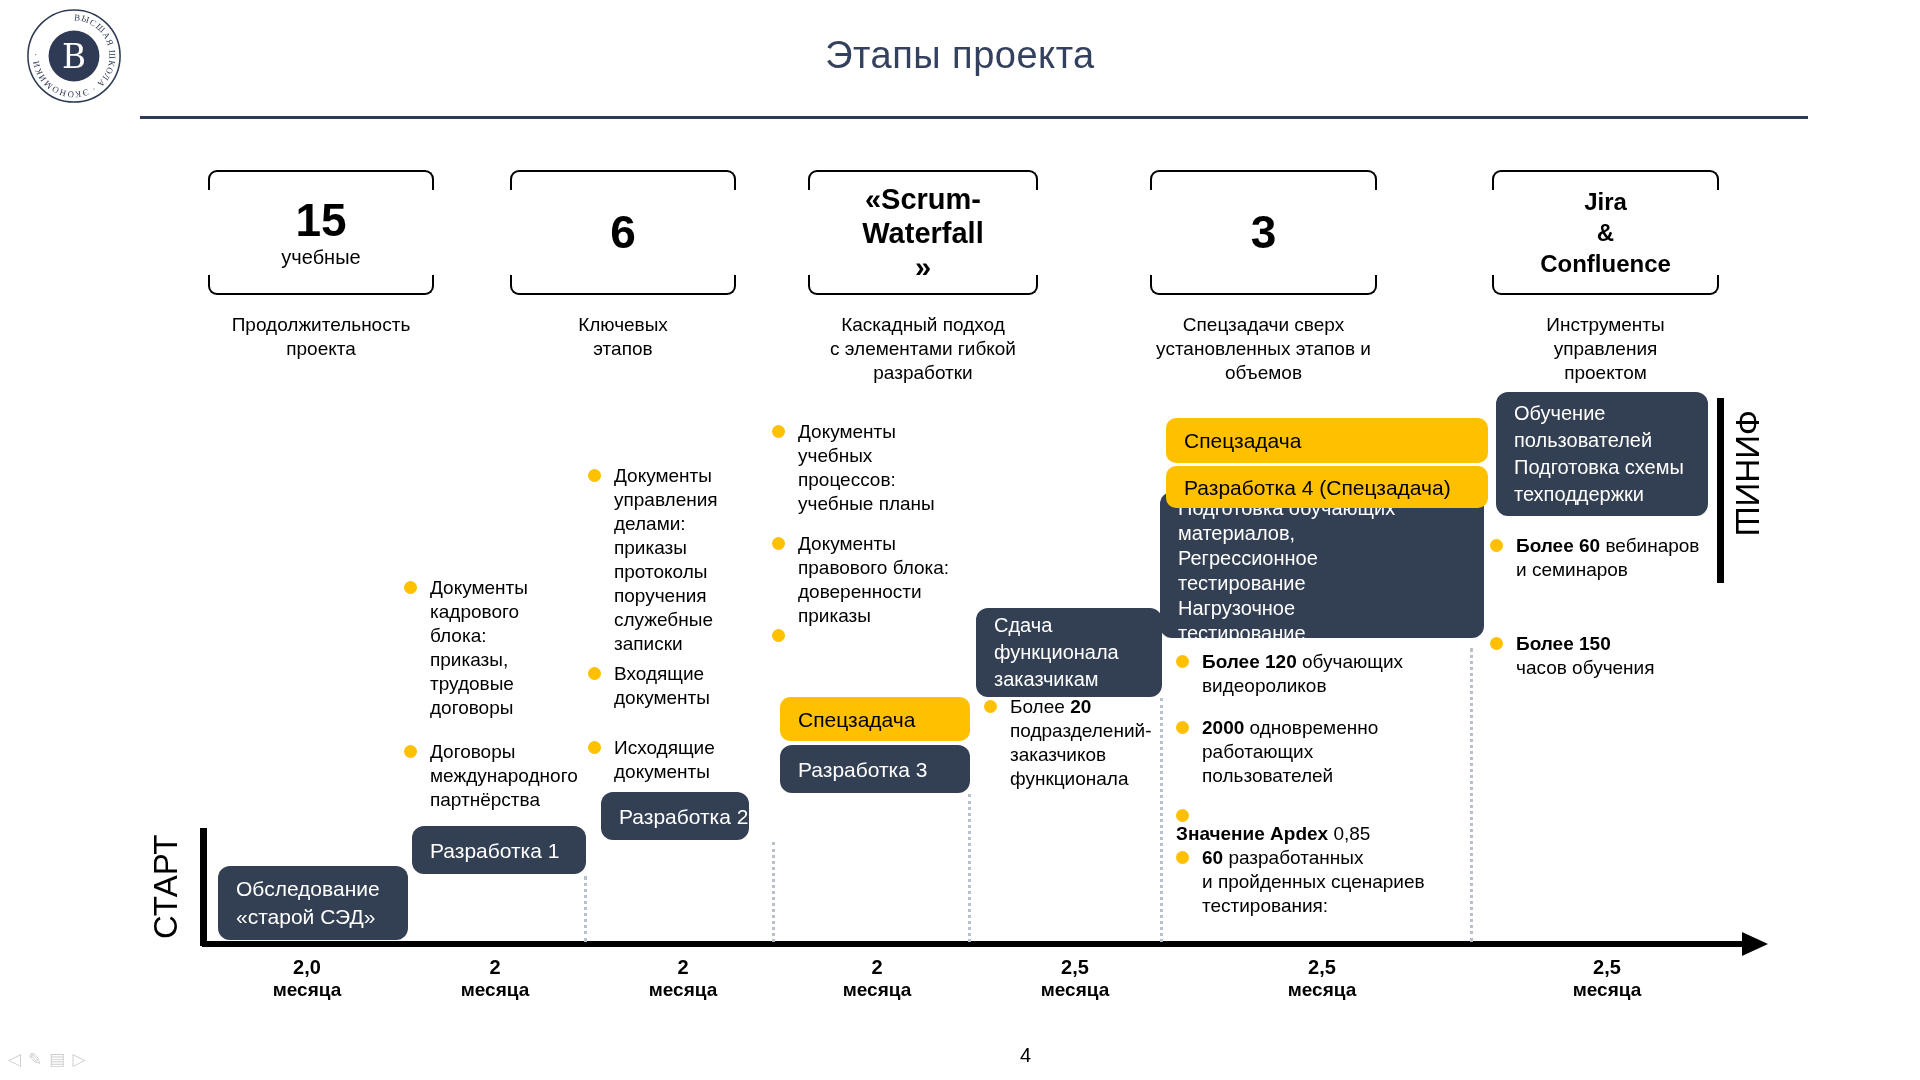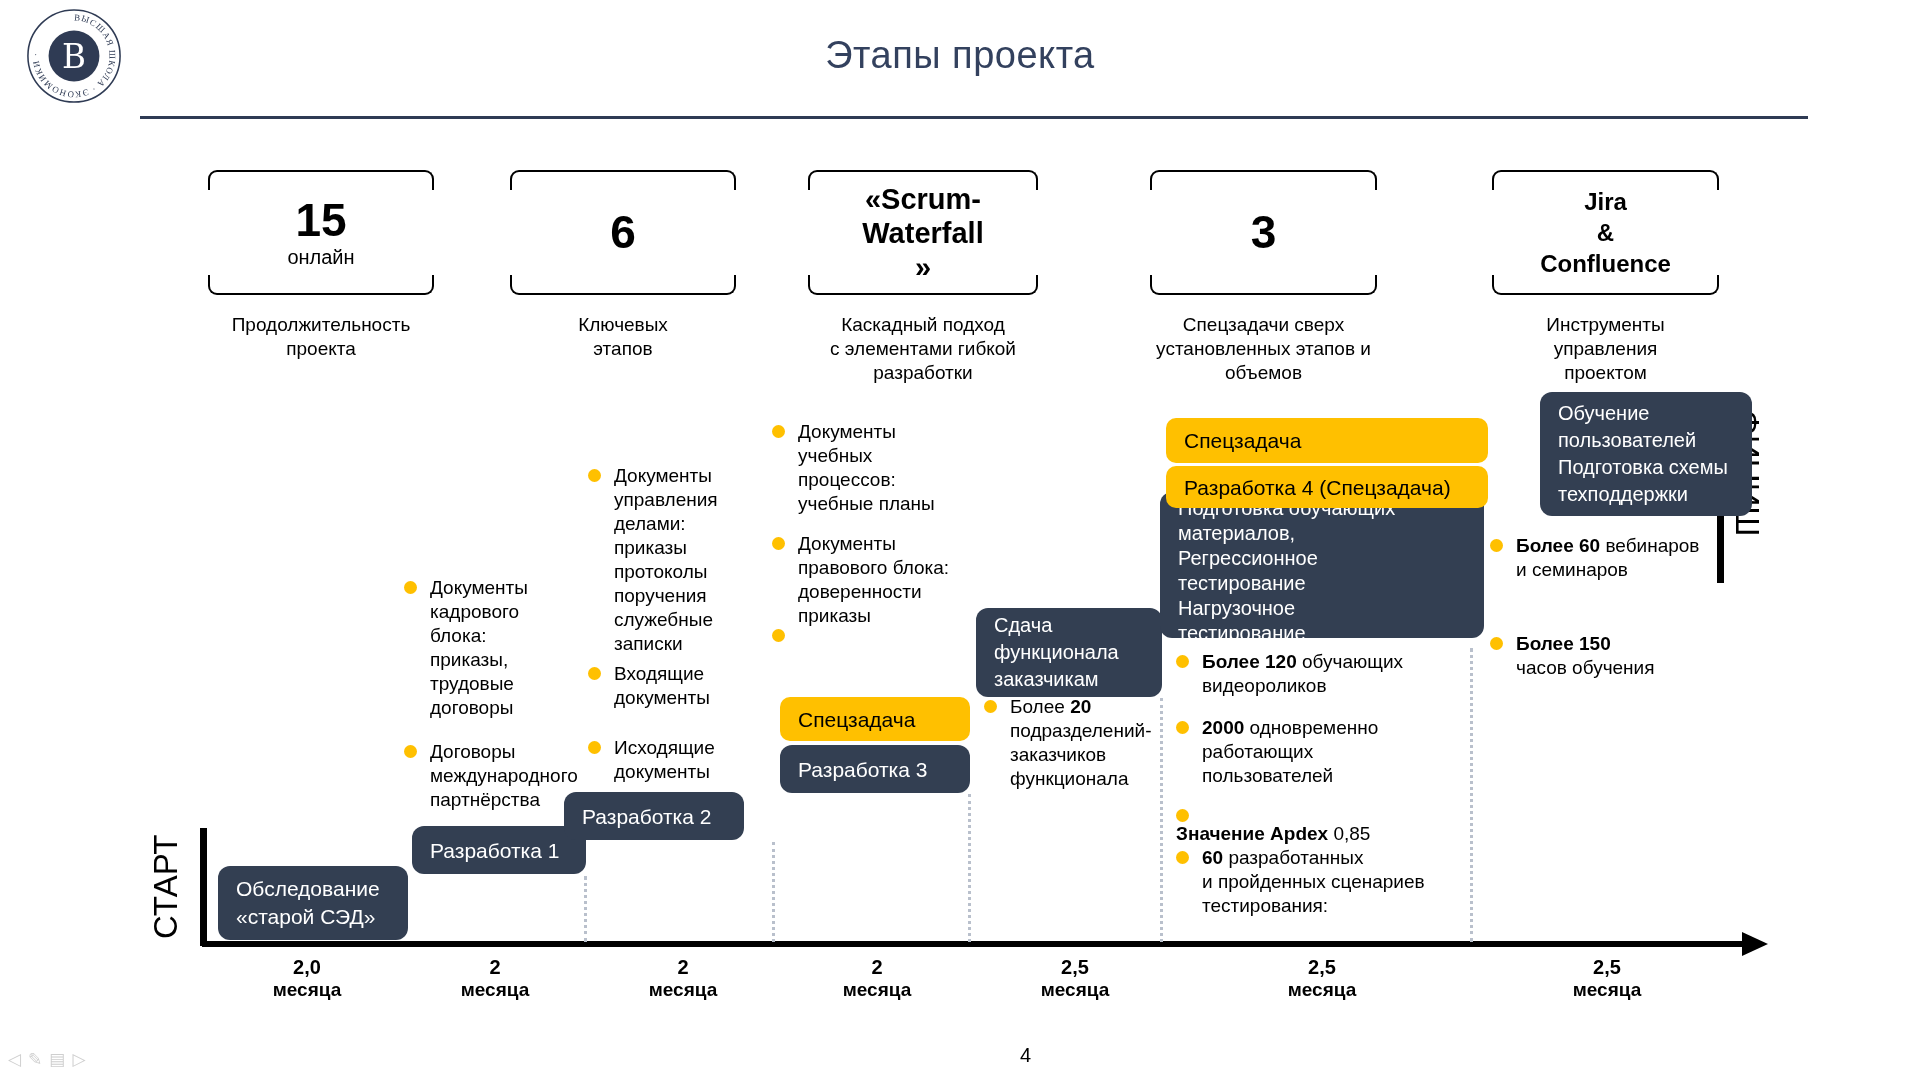--- a/index.html
+++ b/index.html
@@ -71,21 +71,21 @@
     </text>
     <circle cx="50" cy="50" r="26.5" fill="#2F3B54"></circle>
     <text x="50" y="62" text-anchor="middle" font-size="34" fill="#ffffff" font-family="DejaVu Serif, serif">В</text>
   </svg>
   <div class="page-title">Этапы проекта</div>
   <div class="head-rule"></div>
 
   <div class="kpi" style="left:208px;width:226px;">
     <div class="bracket">
       <div class="kpi-value big">15</div>
-      <div class="kpi-unit">онлайн</div>
+      <div class="kpi-unit">учебные</div>
     </div>
     <div class="kpi-caption">Продолжительность
 проекта</div>
   </div>
   <div class="kpi" style="left:510px;width:226px;">
     <div class="bracket">
       <div class="kpi-value big">6</div>
     </div>
     <div class="kpi-caption">Ключевых
 этапов</div>
@@ -132,21 +132,21 @@
   <div class="dotted" style="left:1160px;top:698px;height:244px;"></div>
   <div class="dotted" style="left:1470px;top:648px;height:294px;"></div>
 
   <div class="stage navy" style="left:218px;top:866px;width:190px;height:74px;line-height:28px;">
       <span>Обследование
 «старой СЭД»</span>
     </div>
   <div class="stage navy" style="left:412px;top:826px;width:174px;height:48px;">
       <span>Разработка 1</span>
     </div>
-  <div class="stage navy" style="left:564px;top:792px;width:180px;height:48px;">
+  <div class="stage navy" style="left:601px;top:792px;width:148px;height:48px;">
       <span>Разработка 2</span>
     </div>
   <div class="stage gold" style="left:780px;top:697px;width:190px;height:44px;">
       <span>Спецзадача</span>
     </div>
   <div class="stage navy" style="left:780px;top:745px;width:190px;height:48px;">
       <span>Разработка 3</span>
     </div>
   <div class="stage navy" style="left:976px;top:608px;width:186px;height:89px;line-height:27px;font-size:20px;">
       <span>Сдача
@@ -163,21 +163,21 @@
 Нагрузочное
 тестирование</span>
     </div>
   <div class="stage gold" style="left:1166px;top:418px;width:322px;height:45px;z-index:2;">
       <span>Спецзадача</span>
     </div>
   <div class="stage gold" style="left:1166px;top:466px;width:322px;height:42px;z-index:2;">
       <span>Разработка 4 (Спецзадача)</span>
     </div>
 
-  <div class="stage navy" style="left:1496px;top:392px;width:212px;height:124px;font-size:20px;line-height:27px;margin-left:44px;">
+  <div class="stage navy" style="left:1496px;top:392px;width:212px;height:124px;font-size:20px;line-height:27px;">
       <span>Обучение
 пользователей
 Подготовка схемы
 техподдержки</span>
     </div>
 
   <div class="bullet" style="left:404px;top:576px;width:176px;">
     <span class="dot"></span>
     <div class="btxt"><span></span><b></b><span>Документы
 кадрового

